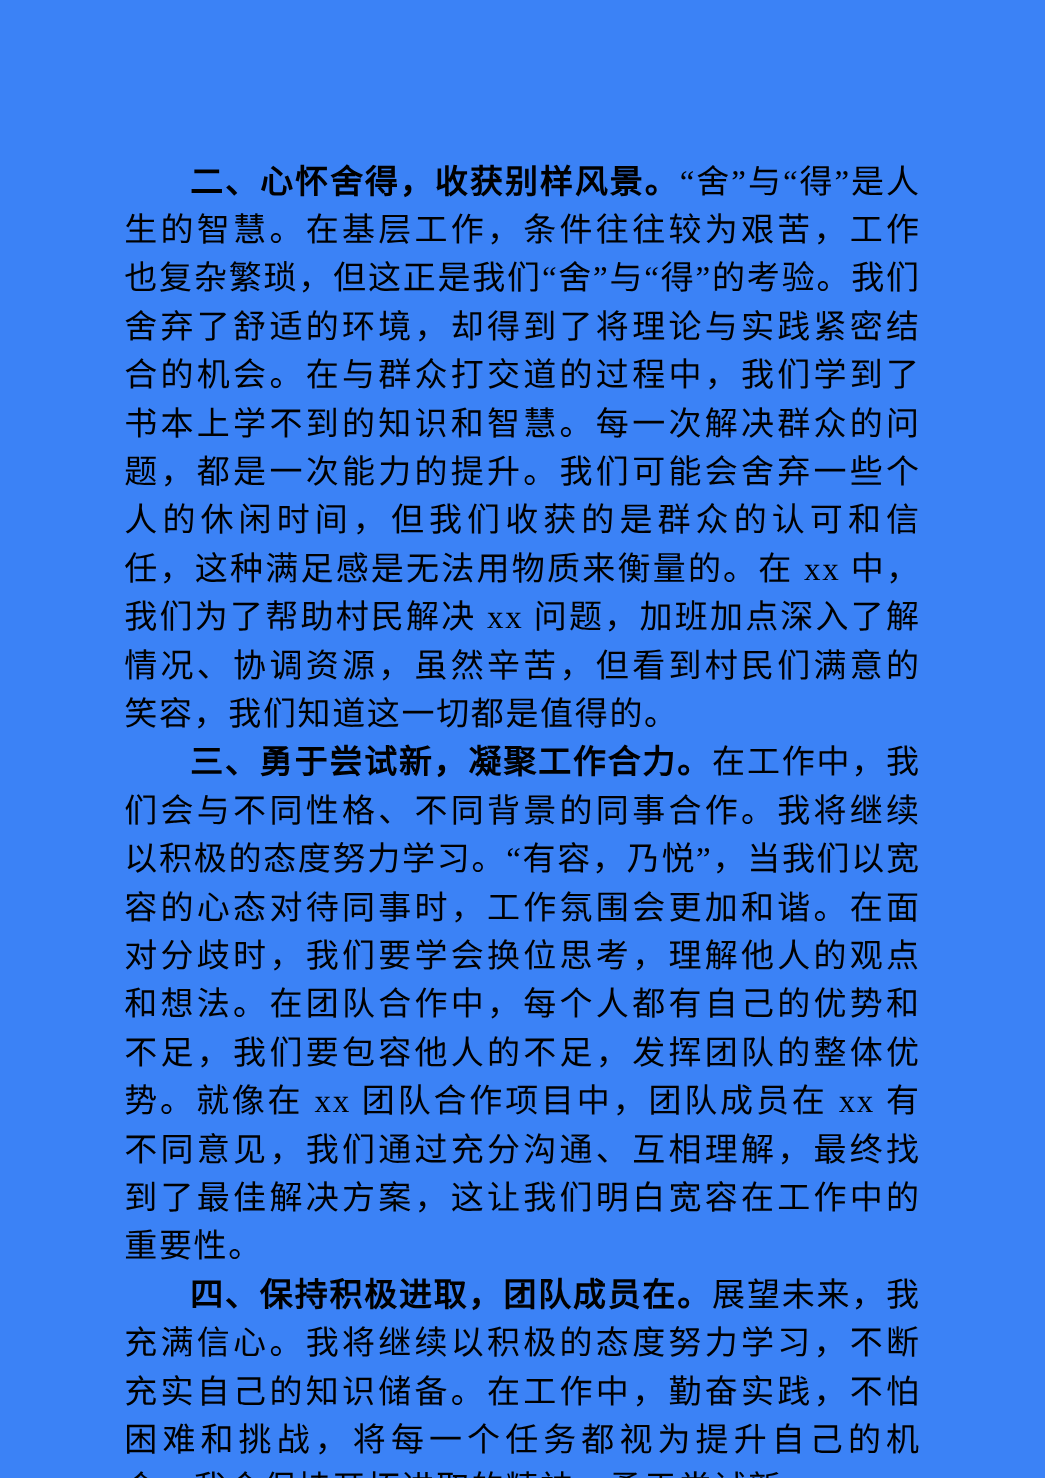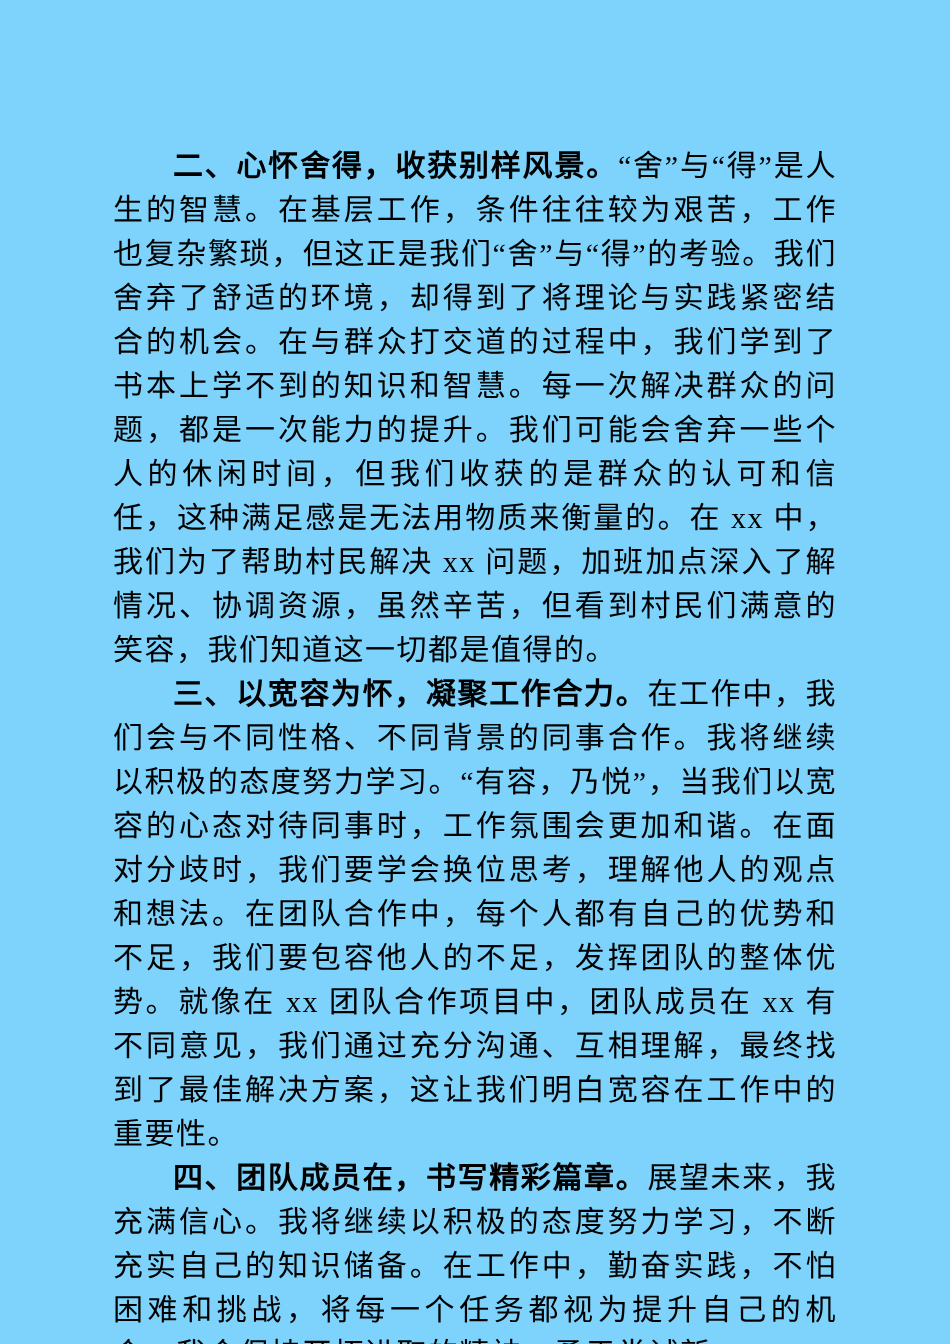--- a/index.html
+++ b/index.html
@@ -4,21 +4,21 @@
 <style>
   html, body {
     margin: 0;
     padding: 0;
     background: #ffffff;
   }
   .page {
     position: relative;
     width: 950px;
     height: 1344px;
-    background: #7dd3fc;
+    background: #3b82f6;
     overflow: hidden;
   }
   .doc-content {
     position: absolute;
     left: 113px;
     top: 144px;
     width: 724px;
   }
   p.para {
     margin: 0;
@@ -37,18 +37,18 @@
   }
 </style>
 </head>
 <body>
 
 <div class="page">
   <div class="doc-content">
 
     <p class="para"><span class="section-heading">二、心怀舍得，收获别样风景。</span><span>“舍”与“得”是人生的智慧。在基层工作，条件往往较为艰苦，工作也复杂繁琐，但这正是我们“舍”与“得”的考验。我们舍弃了舒适的环境，却得到了将理论与实践紧密结合的机会。在与群众打交道的过程中，我们学到了书本上学不到的知识和智慧。每一次解决群众的问题，都是一次能力的提升。我们可能会舍弃一些个人的休闲时间，但我们收获的是群众的认可和信任，这种满足感是无法用物质来衡量的。在 xx 中，我们为了帮助村民解决 xx 问题，加班加点深入了解情况、协调资源，虽然辛苦，但看到村民们满意的笑容，我们知道这一切都是值得的。</span></p>
 
-    <p class="para"><span class="section-heading">三、以宽容为怀，凝聚工作合力。</span><span>在工作中，我们会与不同性格、不同背景的同事合作。我将继续以积极的态度努力学习。“有容，乃悦”，当我们以宽容的心态对待同事时，工作氛围会更加和谐。在面对分歧时，我们要学会换位思考，理解他人的观点和想法。在团队合作中，每个人都有自己的优势和不足，我们要包容他人的不足，发挥团队的整体优势。就像在 xx 团队合作项目中，团队成员在 xx 有不同意见，我们通过充分沟通、互相理解，最终找到了最佳解决方案，这让我们明白宽容在工作中的重要性。</span></p>
+    <p class="para"><span class="section-heading">三、勇于尝试新，凝聚工作合力。</span><span>在工作中，我们会与不同性格、不同背景的同事合作。我将继续以积极的态度努力学习。“有容，乃悦”，当我们以宽容的心态对待同事时，工作氛围会更加和谐。在面对分歧时，我们要学会换位思考，理解他人的观点和想法。在团队合作中，每个人都有自己的优势和不足，我们要包容他人的不足，发挥团队的整体优势。就像在 xx 团队合作项目中，团队成员在 xx 有不同意见，我们通过充分沟通、互相理解，最终找到了最佳解决方案，这让我们明白宽容在工作中的重要性。</span></p>
 
-    <p class="para"><span class="section-heading">四、团队成员在，书写精彩篇章。</span><span>展望未来，我充满信心。我将继续以积极的态度努力学习，不断充实自己的知识储备。在工作中，勤奋实践，不怕困难和挑战，将每一个任务都视为提升自己的机会。我会保持开拓进取的精神，勇于尝试新</span></p>
+    <p class="para"><span class="section-heading">四、保持积极进取，团队成员在。</span><span>展望未来，我充满信心。我将继续以积极的态度努力学习，不断充实自己的知识储备。在工作中，勤奋实践，不怕困难和挑战，将每一个任务都视为提升自己的机会。我会保持开拓进取的精神，勇于尝试新</span></p>
 
   </div>
 </div>
 
 </body></html>

